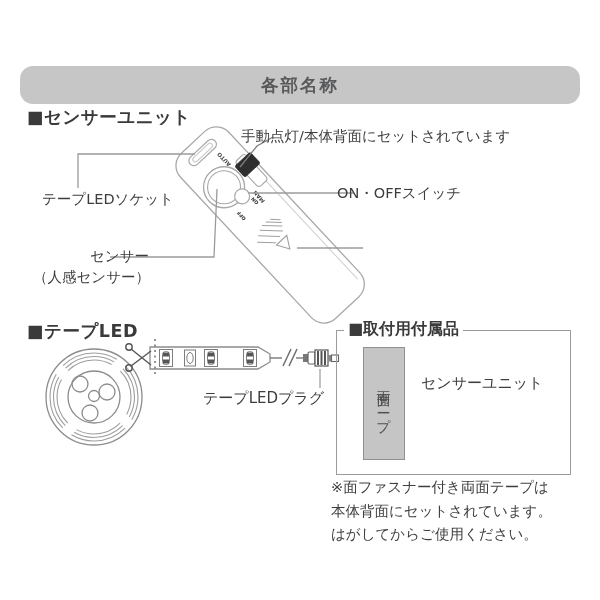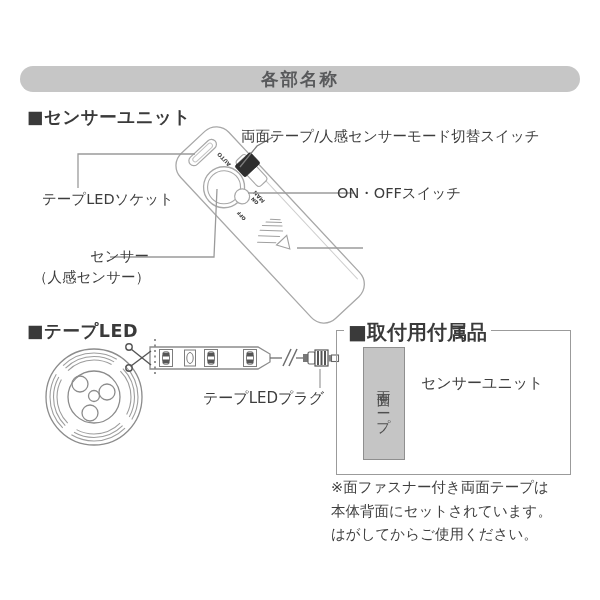--- a/index.html
+++ b/index.html
@@ -4,32 +4,32 @@
 <style>
   html,body{margin:0;padding:0;background:#fff;}
   #screen{
     position:relative;width:600px;height:600px;background:#ffffff;overflow:hidden;
     font-family:"DejaVu Sans",sans-serif;color:#3d3d3d;
   }
   .abs{position:absolute;white-space:nowrap;}
   .lbl{font-size:14.5px;line-height:1.25;color:#3d3d3d;}
   .heading{font-size:17.5px;font-weight:bold;color:#3a3a3a;letter-spacing:.5px;}
   #header-bar{
-    left:20px;top:66px;width:560px;height:26px;background:#c6c6c6;border-radius:13px;
+    left:20px;top:66px;width:560px;height:38px;background:#c6c6c6;border-radius:13px;
     display:flex;align-items:center;justify-content:center;
   }
   #header-bar .t{font-size:17.5px;font-weight:bold;color:#58595b;letter-spacing:2px;}
   #svg-art{position:absolute;left:0;top:0;z-index:1;}
   .txt-layer{z-index:2;}
   #acc-box{
     left:336px;top:330px;width:233px;height:143px;border:1.3px solid #9b9b9b;
   }
   #acc-title{
     position:absolute;left:7px;top:-12px;background:#ffffff;padding:0 4px;
-    font-size:20px;font-weight:bold;color:#3a3a3a;white-space:nowrap;
+    font-size:16px;font-weight:bold;color:#3a3a3a;white-space:nowrap;
   }
   #tape-rect{
     left:363px;top:347px;width:40px;height:111px;background:#c5c5c5;border:1px solid #8f8f8f;
     display:flex;align-items:center;justify-content:center;
   }
   #tape-rect .v{
     writing-mode:vertical-rl;text-orientation:mixed;font-size:14px;color:#4f4f4f;letter-spacing:3px;
   }
   #acc-desc{left:421px;top:372px;font-size:15px;line-height:22.5px;color:#3f3f3f;}
   #acc-note{
@@ -158,21 +158,21 @@
       </g>
     </g>
   </svg>
 
   <div id="header-bar" class="abs txt-layer">
     <span class="t">各部名称</span>
   </div>
 
   <div class="abs txt-layer heading" style="left:27px;top:105px;">■センサーユニット</div>
 
-  <div class="abs txt-layer lbl" style="left:241px;top:127px;">両面テープ/人感センサーモード切替スイッチ</div>
+  <div class="abs txt-layer lbl" style="left:241px;top:127px;">手動点灯/本体背面にセットされています</div>
 
   <div class="abs txt-layer lbl" style="left:42px;top:190px;">テープLEDソケット</div>
 
   <div class="abs txt-layer lbl" style="left:337px;top:184px;">ON・OFFスイッチ</div>
 
   <div class="abs txt-layer lbl" style="left:46px;top:247px;margin-left:44px;">センサー</div>
   <div class="abs txt-layer lbl" style="left:33px;top:268px;">（人感センサー）</div>
 
 
   <div class="abs txt-layer heading" style="left:27px;top:319px;">■テープLED</div>

